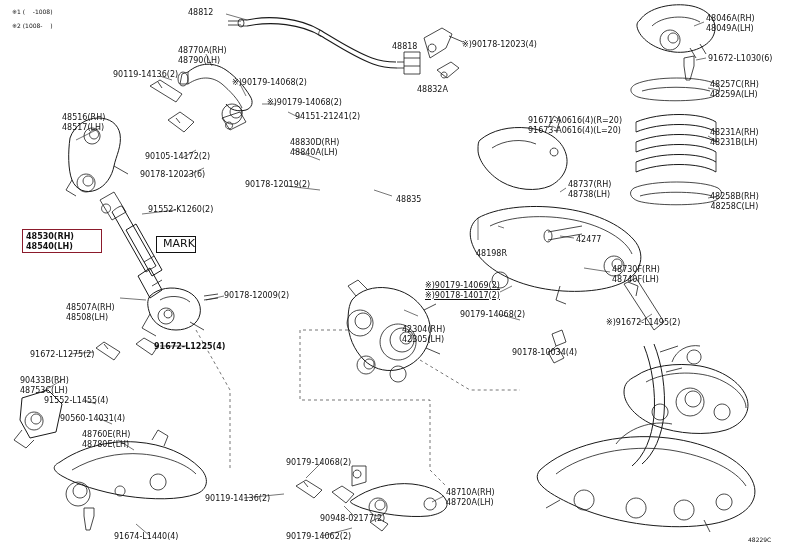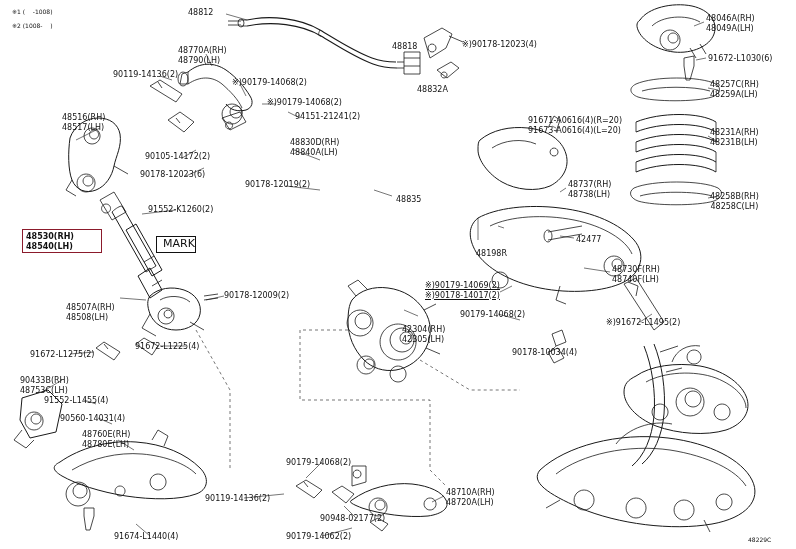--- a/index.html
+++ b/index.html
@@ -290,21 +290,21 @@
       <div class="lbl" style="left: 140px; top: 170px;">90178-12023(6)</div>
       <div class="lbl" style="left: 290px; top: 138px;">48830D(RH)
 48840A(LH)</div>
       <div class="lbl" style="left: 245px; top: 180px;">90178-12019(2)</div>
       <div class="lbl" style="left: 396px; top: 195px;">48835</div>
       <div class="lbl" style="left: 148px; top: 205px; text-align: center;">91552-K1260(2)</div>
       <div class="lbl" style="left: 66px; top: 303px;">48507A(RH)
 48508(LH)</div>
       <div class="lbl" style="left: 224px; top: 291px;">90178-12009(2)</div>
       <div class="lbl" style="left: 30px; top: 350px;">91672-L1275(2)</div>
-      <div class="lbl" style="left: 135px; top: 342px;">91672-L1225(4)</div>
+      <div class="lbl" style="left: 154px; top: 342px; font-weight: bold;">91672-L1225(4)</div>
       <div class="lbl" style="left: 20px; top: 376px;">90433B(RH)
 48753C(LH)</div>
       <div class="lbl" style="left: 44px; top: 396px;">91552-L1455(4)</div>
       <div class="lbl" style="left: 60px; top: 414px;">90560-14031(4)</div>
       <div class="lbl" style="left: 82px; top: 430px;">48760E(RH)
 48780E(LH)</div>
       <div class="lbl" style="left: 286px; top: 458px;">90179-14068(2)</div>
       <div class="lbl" style="left: 205px; top: 494px;">90119-14136(2)</div>
       <div class="lbl" style="left: 320px; top: 514px;">90948-02177(2)</div>
       <div class="lbl" style="left: 446px; top: 488px;">48710A(RH)

